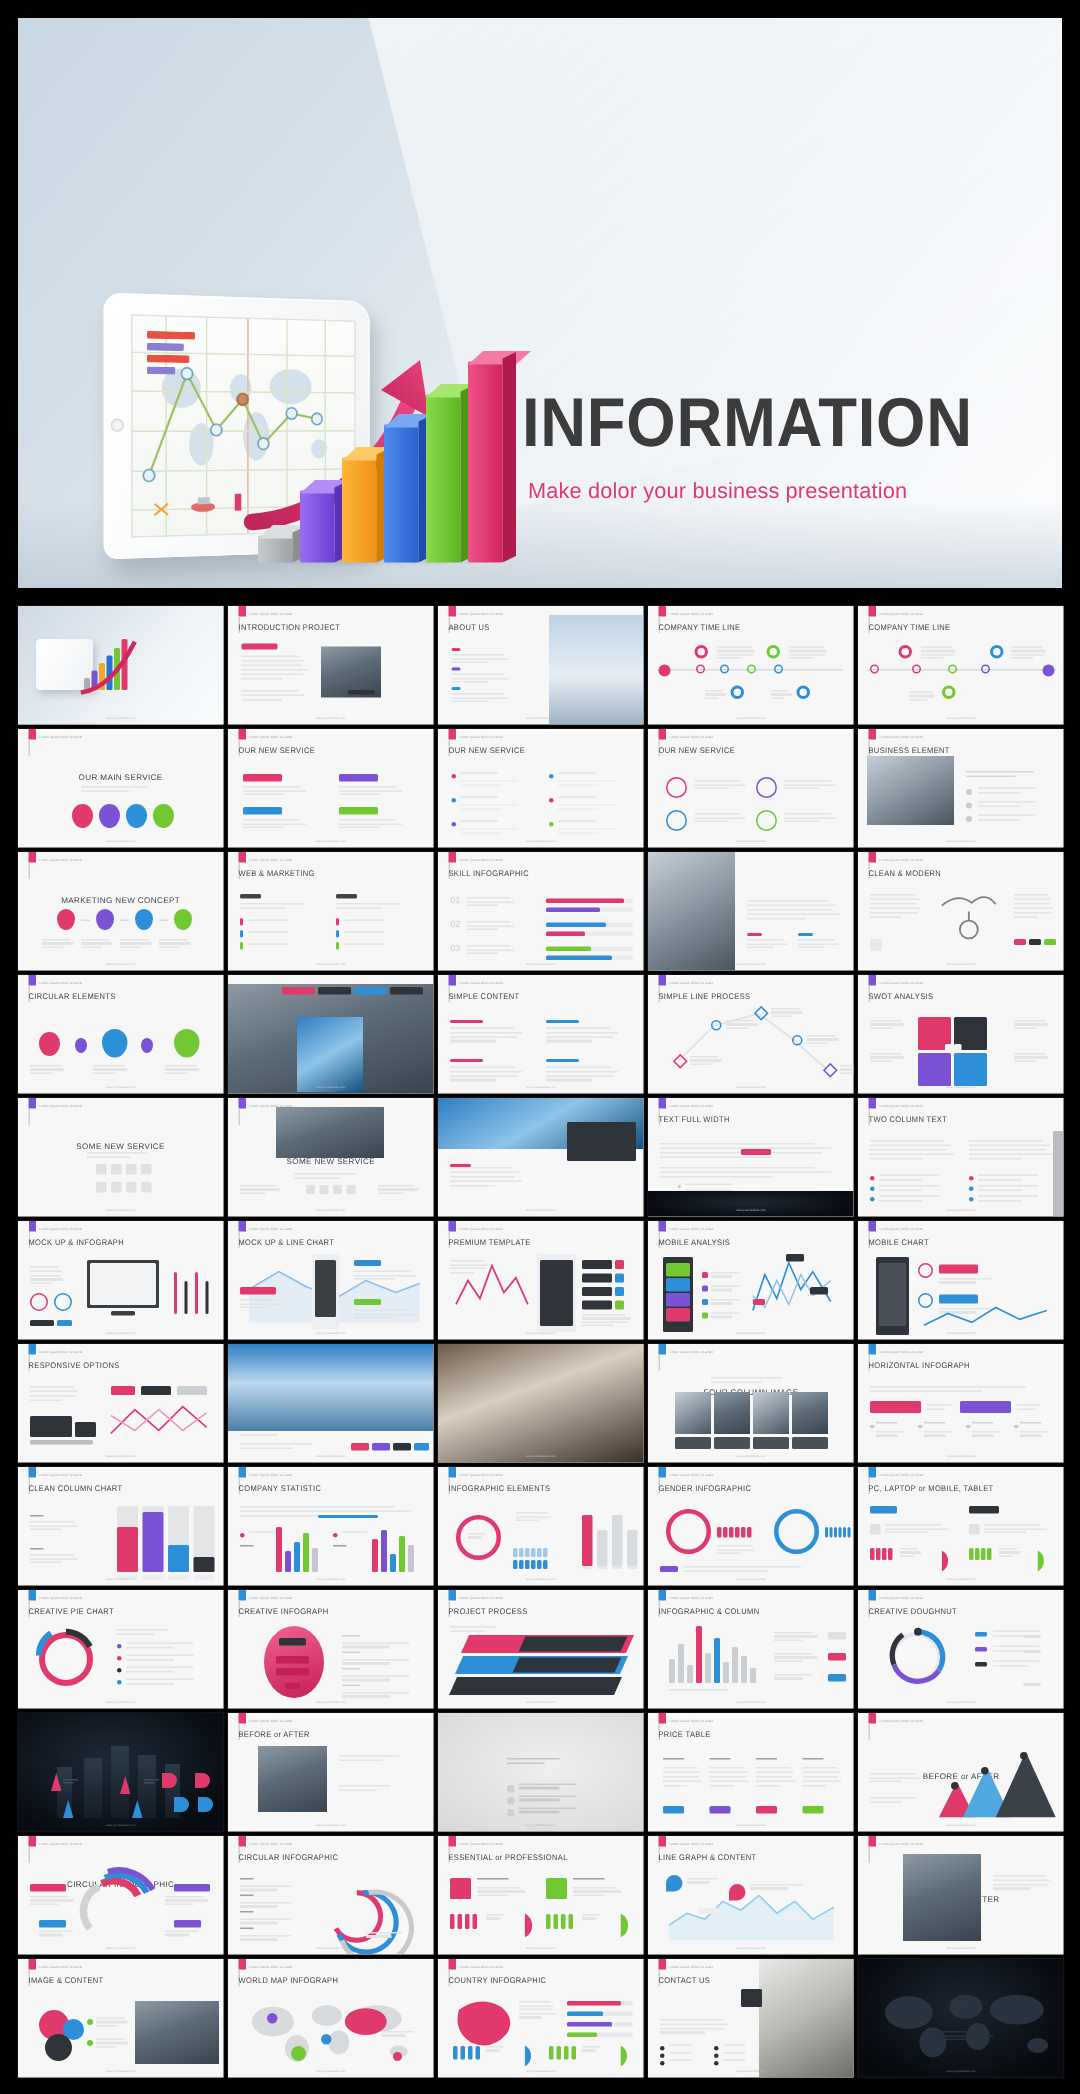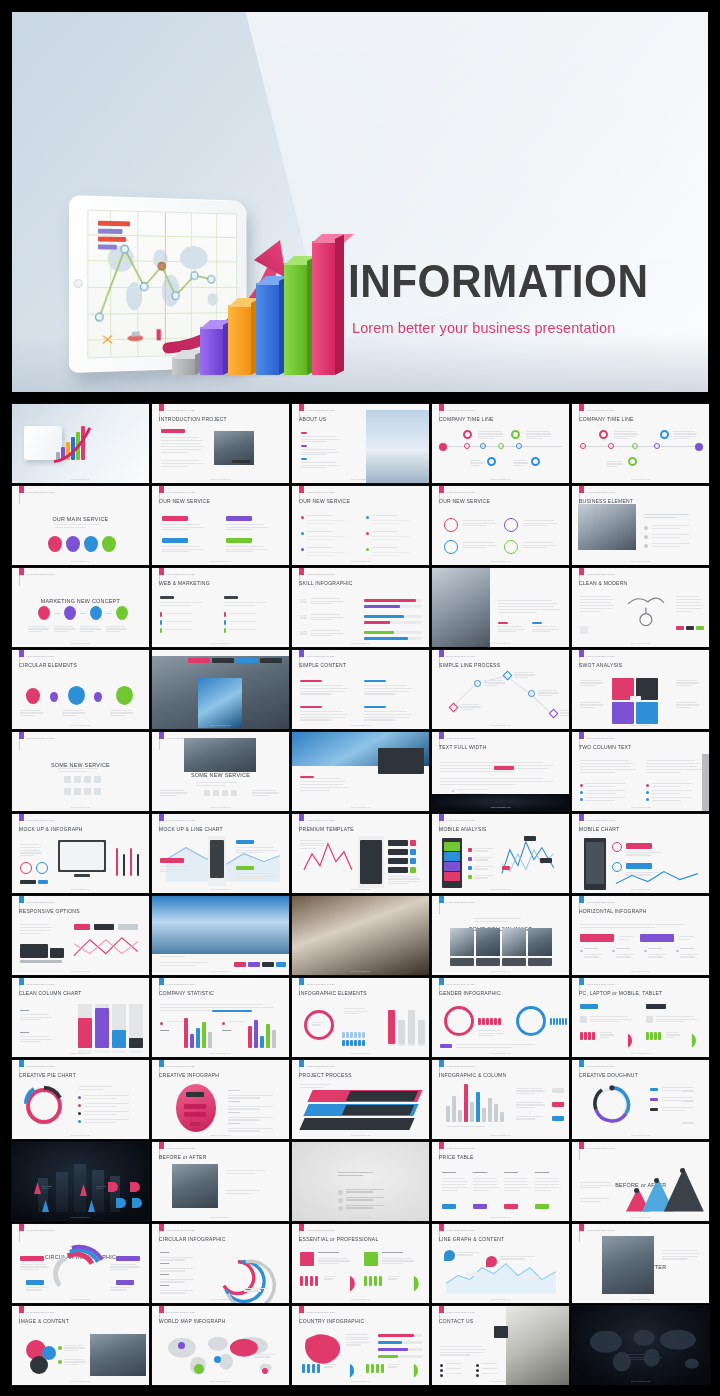--- a/index.html
+++ b/index.html
@@ -230,21 +230,21 @@
         <span class="top" style="background:#a6e56f"></span>
           <span class="side" style="background:#4c9718"></span>
         </div>
       <div class="bar" style="left:140px;height:134px;background:linear-gradient(90deg,#ef5187,#d32560);">
         <span class="top" style="background:#f47ba4"></span>
           <span class="side" style="background:#b01a4d"></span>
         </div>
     </div>
 
     <div class="hero-title">INFORMATION</div>
-    <div class="hero-sub">Lorem better your business presentation</div>
+    <div class="hero-sub">Make dolor your business presentation</div>
   </div>
 
   <div class="grid" id="grid">
       <div class="thumb">
         <div class="ttl center" style="top: 34px; font-size: 8px; font-weight: bold; color: rgb(60, 60, 60); left: 38px; width: auto; text-align: left;">INFORMATION</div>
         <div class="hero-thumb-bg"></div>
         <div class="photo " style="left: 12px; top: 22px; width: 38px; height: 34px; background: linear-gradient(120deg, rgb(255, 255, 255), rgb(238, 242, 245)); border-radius: 3px; box-shadow: rgba(100, 115, 130, 0.3) 2px 3px 5px;"></div>
         <div class="pill" style="left:44px;top:48px;width:4px;height:8px;background:#a9adb0"></div>
         <div class="pill" style="left:49px;top:43px;width:4px;height:13px;background:#7b52d4"></div>
         <div class="pill" style="left:54px;top:38px;width:4px;height:18px;background:#f5a623"></div>

